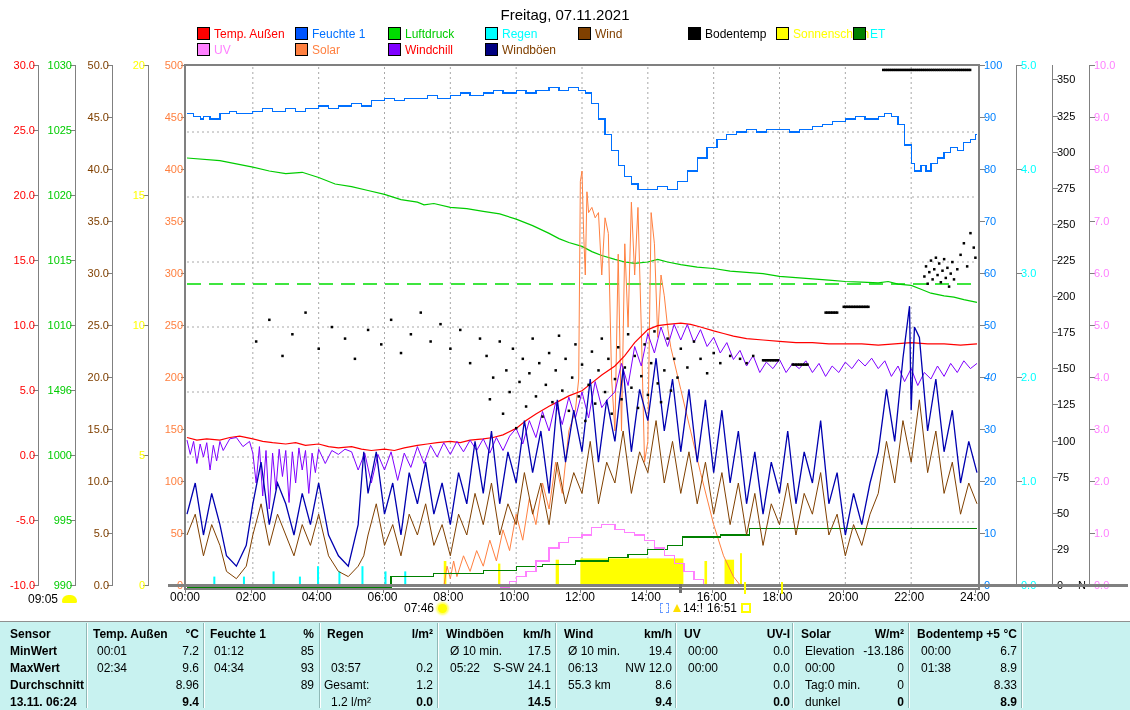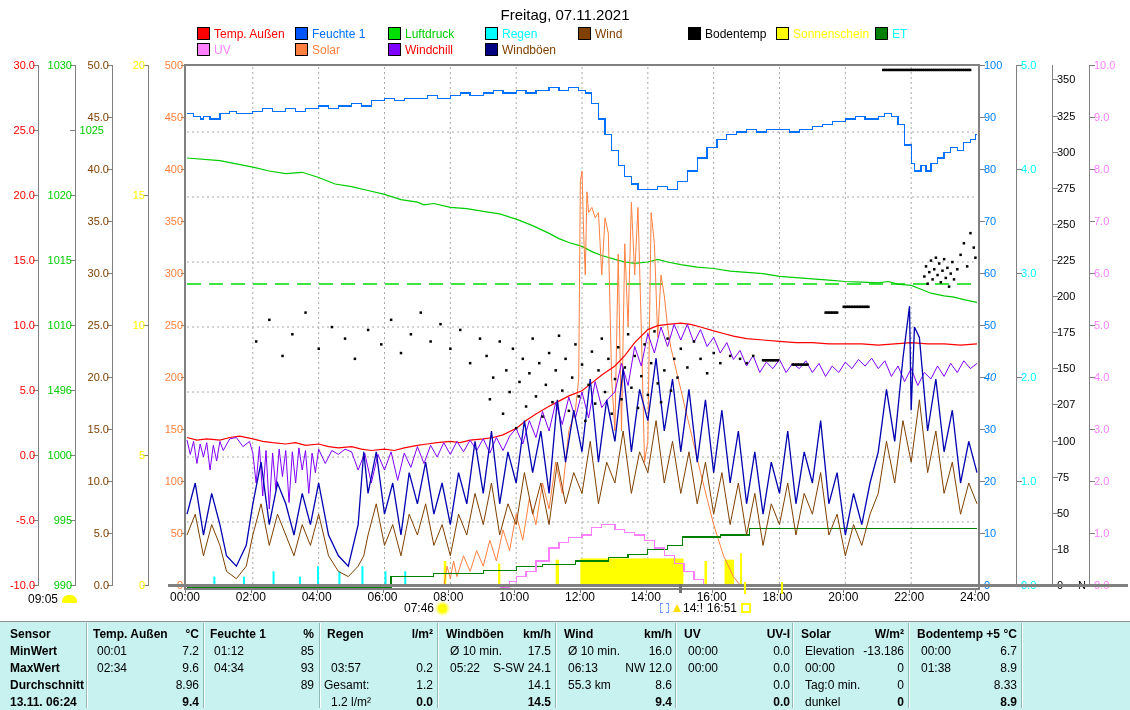--- a/index.html
+++ b/index.html
@@ -57,21 +57,21 @@
       <div>Wind</div>
     </div>
     <div class="leg-item" style="left: 688px; top: 27px; color: rgb(0, 0, 0);">
       <div class="leg-sq" style="background: rgb(0, 0, 0);"></div>
       <div>Bodentemp</div>
     </div>
     <div class="leg-item" style="left: 776px; top: 27px; color: rgb(255, 255, 0);">
       <div class="leg-sq" style="background: rgb(255, 255, 0);"></div>
       <div>Sonnenschein</div>
     </div>
-    <div class="leg-item" style="left: 853px; top: 27px; color: rgb(0, 255, 255); padding-left: 22px;">
+    <div class="leg-item" style="left: 853px; top: 27px; color: rgb(0, 255, 255);">
       <div class="leg-sq" style="background: rgb(0, 128, 0);"></div>
       <div>ET</div>
     </div>
     <div class="leg-item" style="left: 197px; top: 43px; color: rgb(255, 128, 255);">
       <div class="leg-sq" style="background: rgb(255, 128, 255);"></div>
       <div>UV</div>
     </div>
     <div class="leg-item" style="left: 295px; top: 43px; color: rgb(255, 128, 64);">
       <div class="leg-sq" style="background: rgb(255, 128, 64);"></div>
       <div>Solar</div>
@@ -104,21 +104,21 @@
     <div class="tick-label left" style="left: -5px; top: 449px; color: rgb(255, 0, 0);">0.0</div>
     <div class="tick" style="left: 33px; top: 520px;"></div>
     <div class="tick-label left" style="left: -5px; top: 514px; color: rgb(255, 0, 0);">-5.0</div>
     <div class="tick" style="left: 33px; top: 585px;"></div>
     <div class="tick-label left" style="left: -5px; top: 579px; color: rgb(255, 0, 0);">-10.0</div>
     <div class="unit-label" style="left: 42px; top: 38px; color: rgb(0, 204, 0);"></div>
     <div class="axis-line" style="left: 75px;"></div>
     <div class="tick" style="left: 70px; top: 65px;"></div>
     <div class="tick-label left" style="left: 32px; top: 59px; color: rgb(0, 204, 0);">1030</div>
     <div class="tick" style="left: 70px; top: 130px;"></div>
-    <div class="tick-label left" style="left: 32px; top: 124px; color: rgb(0, 204, 0); padding-left: 32px;">1025</div>
+    <div class="tick-label left" style="left: 32px; top: 124px; color: rgb(0, 204, 0);">1025</div>
     <div class="tick" style="left: 70px; top: 195px;"></div>
     <div class="tick-label left" style="left: 32px; top: 189px; color: rgb(0, 204, 0);">1020</div>
     <div class="tick" style="left: 70px; top: 260px;"></div>
     <div class="tick-label left" style="left: 32px; top: 254px; color: rgb(0, 204, 0);">1015</div>
     <div class="tick" style="left: 70px; top: 325px;"></div>
     <div class="tick-label left" style="left: 32px; top: 319px; color: rgb(0, 204, 0);">1010</div>
     <div class="tick" style="left: 70px; top: 390px;"></div>
     <div class="tick-label left" style="left: 32px; top: 384px; color: rgb(0, 204, 0);">1496</div>
     <div class="tick" style="left: 70px; top: 455px;"></div>
     <div class="tick-label left" style="left: 32px; top: 449px; color: rgb(0, 204, 0);">1000</div>
@@ -238,29 +238,29 @@
     <div class="tick-label" style="left: 1057px; top: 217.889px; color: rgb(0, 0, 0);">250</div>
     <div class="tick" style="left: 1053px; top: 260px;"></div>
     <div class="tick-label" style="left: 1057px; top: 254px; color: rgb(0, 0, 0);">225</div>
     <div class="tick" style="left: 1053px; top: 296.111px;"></div>
     <div class="tick-label" style="left: 1057px; top: 290.111px; color: rgb(0, 0, 0);">200</div>
     <div class="tick" style="left: 1053px; top: 332.222px;"></div>
     <div class="tick-label" style="left: 1057px; top: 326.222px; color: rgb(0, 0, 0);">175</div>
     <div class="tick" style="left: 1053px; top: 368.333px;"></div>
     <div class="tick-label" style="left: 1057px; top: 362.333px; color: rgb(0, 0, 0);">150</div>
     <div class="tick" style="left: 1053px; top: 404.444px;"></div>
-    <div class="tick-label" style="left: 1057px; top: 398.444px; color: rgb(0, 0, 0);">207</div>
+    <div class="tick-label" style="left: 1057px; top: 398.444px; color: rgb(0, 0, 0);">125</div>
     <div class="tick" style="left: 1053px; top: 440.556px;"></div>
     <div class="tick-label" style="left: 1057px; top: 434.556px; color: rgb(0, 0, 0);">100</div>
     <div class="tick" style="left: 1053px; top: 476.667px;"></div>
     <div class="tick-label" style="left: 1057px; top: 470.667px; color: rgb(0, 0, 0);">75</div>
     <div class="tick" style="left: 1053px; top: 512.778px;"></div>
     <div class="tick-label" style="left: 1057px; top: 506.778px; color: rgb(0, 0, 0);">50</div>
     <div class="tick" style="left: 1053px; top: 548.889px;"></div>
-    <div class="tick-label" style="left: 1057px; top: 542.889px; color: rgb(0, 0, 0);">18</div>
+    <div class="tick-label" style="left: 1057px; top: 542.889px; color: rgb(0, 0, 0);">29</div>
     <div class="tick" style="left: 1053px; top: 585px;"></div>
     <div class="tick-label" style="left: 1057px; top: 579px; color: rgb(0, 0, 0);">0</div>
     <div class="tick-label" style="left: 1078px; top: 579px; color: rgb(0, 0, 0);">N</div>
     <div class="unit-label" style="left: 1085px; top: 38px; color: rgb(255, 128, 255);"></div>
     <div class="axis-line" style="left: 1089px;"></div>
     <div class="tick" style="left: 1090px; top: 65px;"></div>
     <div class="tick-label" style="left: 1094px; top: 59px; color: rgb(255, 128, 255);">10.0</div>
     <div class="tick" style="left: 1090px; top: 117px;"></div>
     <div class="tick-label" style="left: 1094px; top: 111px; color: rgb(255, 128, 255);">9.0</div>
     <div class="tick" style="left: 1090px; top: 169px;"></div>
@@ -618,21 +618,21 @@
     <div class="tcell tbold tright" style="left: 491px; top: 5px; width: 60px;">km/h</div>
     <div class="tcell" style="left: 450px; top: 22px;">Ø 10 min.</div>
     <div class="tcell tright" style="left: 466px; top: 22px; width: 85px;">17.5</div>
     <div class="tcell" style="left: 450px; top: 39px;">05:22</div>
     <div class="tcell tright" style="left: 466px; top: 39px; width: 85px;">S-SW 24.1</div>
     <div class="tcell tright" style="left: 466px; top: 56px; width: 85px;">14.1</div>
     <div class="tcell tright tbold" style="left: 466px; top: 73px; width: 85px;">14.5</div>
     <div class="tcell tbold" style="left: 564px; top: 5px;">Wind</div>
     <div class="tcell tbold tright" style="left: 612px; top: 5px; width: 60px;">km/h</div>
     <div class="tcell" style="left: 568px; top: 22px;">Ø 10 min.</div>
-    <div class="tcell tright" style="left: 587px; top: 22px; width: 85px;">16.0</div>
+    <div class="tcell tright" style="left: 587px; top: 22px; width: 85px;">19.4</div>
     <div class="tcell" style="left: 568px; top: 39px;">06:13</div>
     <div class="tcell tright" style="left: 587px; top: 39px; width: 85px;">NW 12.0</div>
     <div class="tcell" style="left: 568px; top: 56px;">55.3 km</div>
     <div class="tcell tright" style="left: 587px; top: 56px; width: 85px;">8.6</div>
     <div class="tcell tright tbold" style="left: 587px; top: 73px; width: 85px;">9.4</div>
     <div class="tcell tbold" style="left: 684px; top: 5px;">UV</div>
     <div class="tcell tbold tright" style="left: 730px; top: 5px; width: 60px;">UV-I</div>
     <div class="tcell" style="left: 688px; top: 22px;">00:00</div>
     <div class="tcell tright" style="left: 705px; top: 22px; width: 85px;">0.0</div>
     <div class="tcell" style="left: 688px; top: 39px;">00:00</div>

